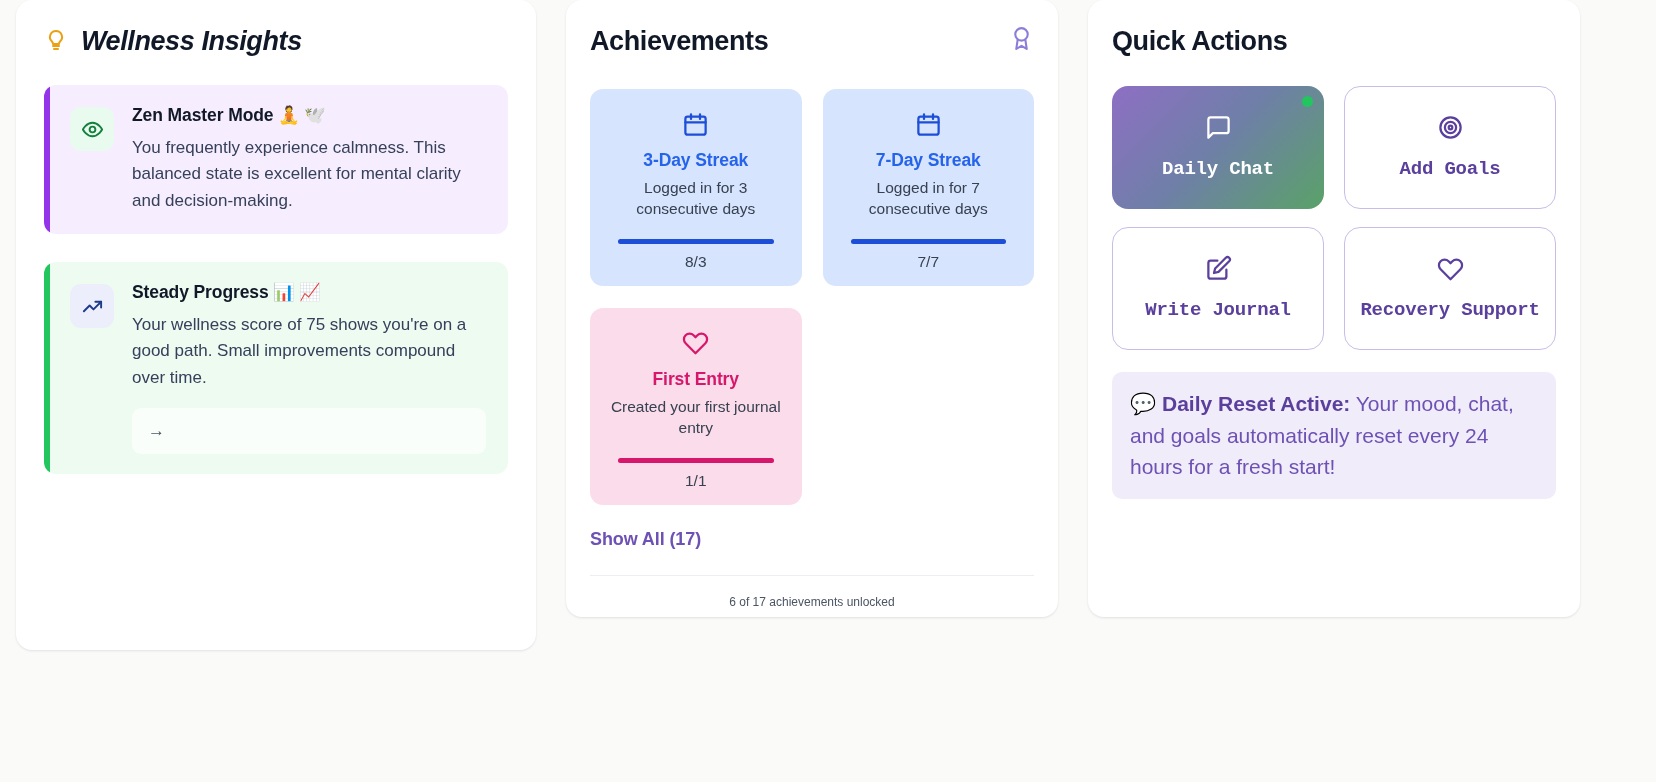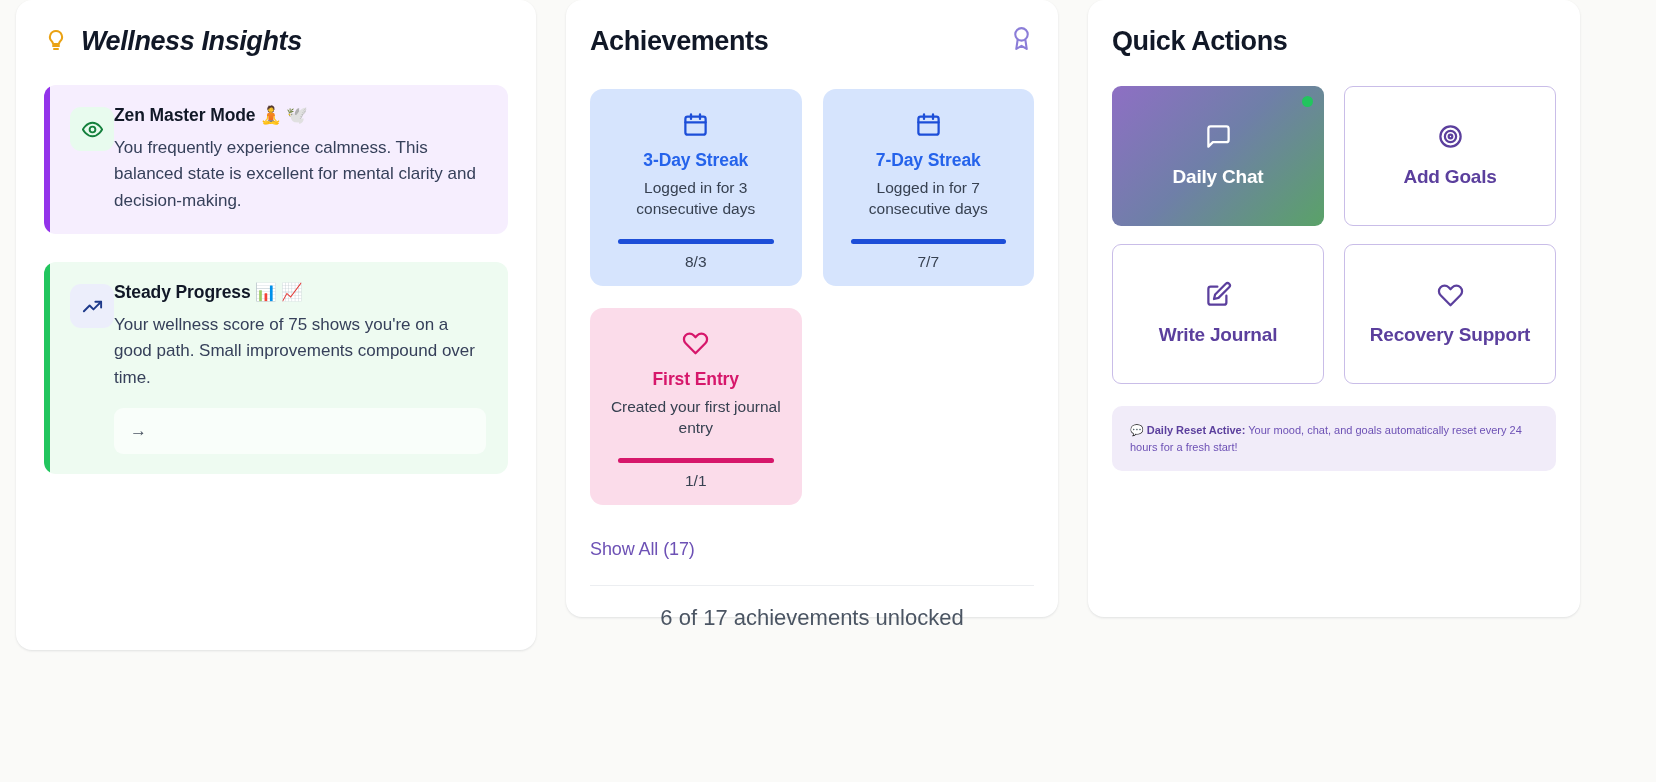--- a/index.html
+++ b/index.html
@@ -33,21 +33,21 @@
   .insight {
     position: relative;
     border-radius: 12px;
     padding: 20px 22px 20px 26px;
     margin-top: 28px;
     overflow: hidden;
   }
   .insight .accent {
     position: absolute; left: 0; top: 0; bottom: 0; width: 6px; border-radius: 12px 0 0 12px;
   }
-  .insight-body { display: flex; }
+  .insight-body { display: flex; gap: 18px; }
   .ibadge {
     width: 44px; height: 44px; flex: 0 0 44px;
     border-radius: 11px;
     display: flex; align-items: center; justify-content: center;
     margin-top: 2px;
   }
   .itext { flex: 1; }
   .ititle {
     font-size: 17.5px; font-weight: bold; color: #111827;
     margin-bottom: 9px; letter-spacing: -0.1px;
@@ -96,52 +96,52 @@
   .ach.pink { background: #fbdcea; }
   .ach.pink .ach-name { color: #d6176b; }
   .ach.pink .bar-track { background: #f4bcd4; }
   .ach.pink .bar-fill { background: #d6176b; }
   .ach.green { background: #d2f4db; }
   .ach.green .ach-name { color: #15803d; }
   .ach.green .bar-track { background: #a9e6bb; }
   .ach.green .bar-fill { background: #15803d; }
 
   .show-all {
-    margin-top: 34px;
-    font-size: 18px; font-weight: normal; color: #6d51b5; cursor: pointer;
+    margin-top: 24px;
+    font-size: 18px; font-weight: bold; color: #6d51b5; cursor: pointer;
     letter-spacing: -0.1px;
   }
   .ach-divider { margin-top: 25px; border-top: 1px solid #eceef1; }
-  .ach-foot { text-align: center; font-size: 22px; color: #4b5563; padding-top: 19px; }
+  .ach-foot { text-align: center; font-size: 12px; color: #4b5563; padding-top: 19px; }
 
   
   .col-qa { width: 492px; height: 617px; padding: 26px 24px; }
   .qa-grid { margin-top: 29px; display: grid; grid-template-columns: 1fr 1fr; gap: 18px 20px; }
   .qa {
-    height: 140px; border-radius: 9px;
+    height: 123px; border-radius: 16px;
     display: flex; flex-direction: column; align-items: center; justify-content: center;
     gap: 11px; position: relative; cursor: pointer;
-    border: 1px solid #c9bde8; background: #fff;
+    border: 1px solid #c9bde8; background: #fff; font-family: Liberation Mono, monospace;
   }
   .qa-label { font-size: 19px; font-weight: bold; color: #5b3f9d; text-align: center; line-height: 1.28; letter-spacing: -0.2px; }
   .qa.primary {
     border: none;
     background: linear-gradient(135deg, #8e6fc4 0%, #6f7fa8 48%, #5aa268 100%);
   }
   .qa.primary .qa-label { color: #ffffff; }
   .dot {
     position: absolute; top: 10px; right: 11px;
     width: 11px; height: 11px; border-radius: 50%; background: #22c55e;
   }
   .notice {
     margin-top: 22px;
     background: #f1ecf9;
     border-radius: 10px;
     padding: 16px 18px;
-    font-size: 11px; line-height: 1.5; color: #6d51b5;
+    font-size: 21px; line-height: 1.5; color: #6d51b5;
   }
   .notice b { color: #5b3f9d; }
 </style>
 </head>
 <body>
 
 <div class="page">
 
   <section class="card col-insights">
     <div class="panel-head">

